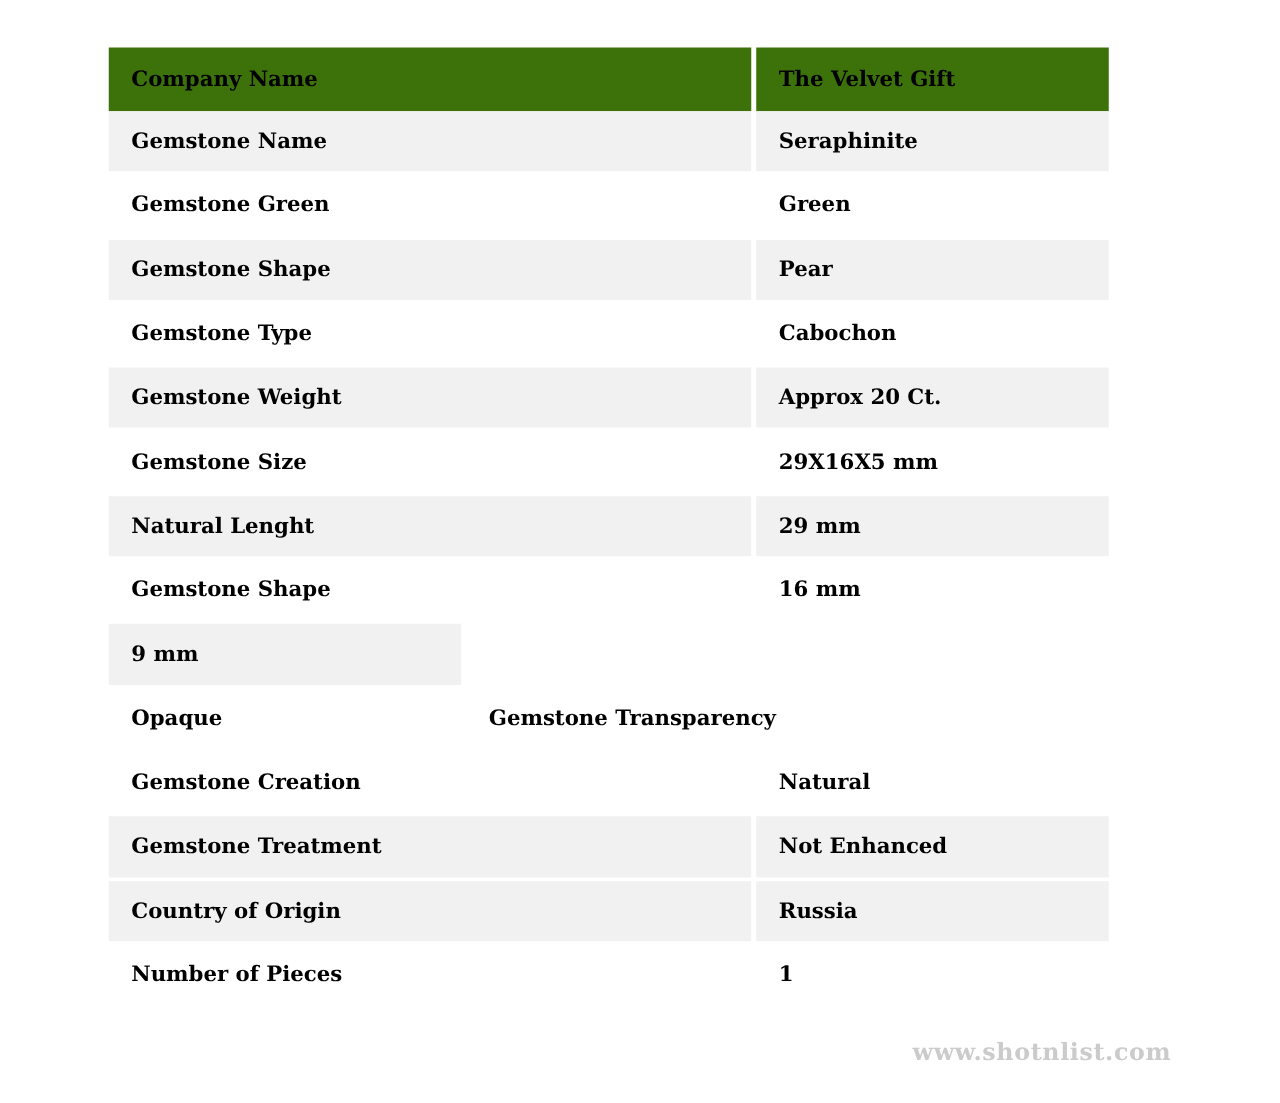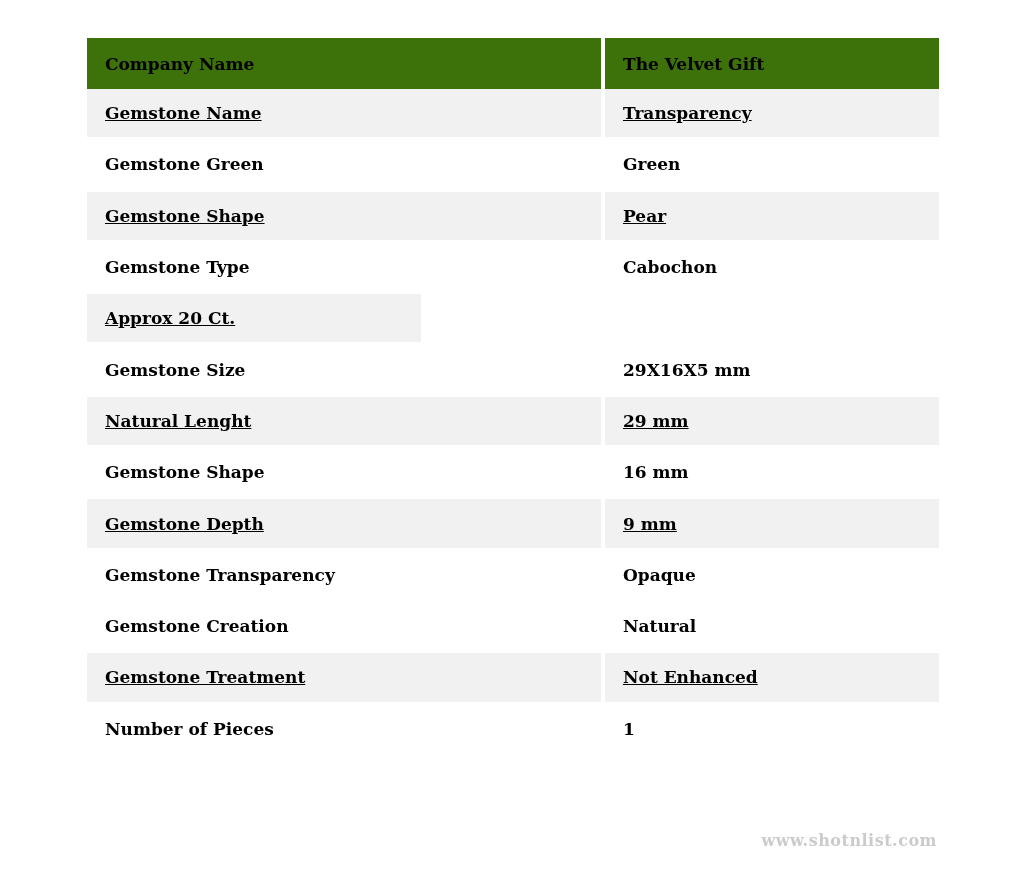--- a/index.html
+++ b/index.html
@@ -43,95 +43,98 @@
     display: flex;
     align-items: center;
     padding-left: 18px;
     font-weight: bold;
     font-size: 17px;
     color: var(--text-black);
     overflow: hidden;
     white-space: nowrap;
   }
   .cell.label-cell { width: 514px; }
-  .cell.value-cell { width: 334px; }
+  .cell.value-cell { width: 282px; }
   .header-row .cell {
     background: var(--header-green);
   }
   .row.alt .cell {
     background: var(--row-gray);
-    text-decoration: underline;
   }
   .watermark {
     position: absolute;
     left: 87px;
     top: 831px;
     width: 850px;
     text-align: right;
     font-weight: bold;
-    font-size: 16px;
+    font-size: 19px;
     letter-spacing: 0.5px;
     color: var(--watermark-gray);
   }
 </style>
 </head>
 <body>
 
 <div class="spec-table">
   <div class="row header-row">
     <div class="cell label-cell">Company Name</div>
     <div class="cell value-cell">The Velvet Gift</div>
   </div>
   <div id="table-body">
       <div class="row alt">
         <div class="cell label-cell">Gemstone Name</div>
-        <div class="cell value-cell">Transparency</div>
+        <div class="cell value-cell">Seraphinite</div>
       </div>
       <div class="row">
         <div class="cell label-cell">Gemstone Green</div>
         <div class="cell value-cell">Green</div>
       </div>
       <div class="row alt">
         <div class="cell label-cell">Gemstone Shape</div>
         <div class="cell value-cell">Pear</div>
       </div>
       <div class="row">
         <div class="cell label-cell">Gemstone Type</div>
         <div class="cell value-cell">Cabochon</div>
       </div>
       <div class="row alt">
+        <div class="cell label-cell">Gemstone Weight</div>
         <div class="cell value-cell">Approx 20 Ct.</div>
       </div>
       <div class="row">
         <div class="cell label-cell">Gemstone Size</div>
         <div class="cell value-cell">29X16X5 mm</div>
       </div>
       <div class="row alt">
         <div class="cell label-cell">Natural Lenght</div>
         <div class="cell value-cell">29 mm</div>
       </div>
       <div class="row">
         <div class="cell label-cell">Gemstone Shape</div>
         <div class="cell value-cell">16 mm</div>
       </div>
       <div class="row alt">
-        <div class="cell label-cell">Gemstone Depth</div>
         <div class="cell value-cell">9 mm</div>
       </div>
       <div class="row">
+        <div class="cell value-cell">Opaque</div>
         <div class="cell label-cell">Gemstone Transparency</div>
-        <div class="cell value-cell">Opaque</div>
       </div>
       <div class="row">
         <div class="cell label-cell">Gemstone Creation</div>
         <div class="cell value-cell">Natural</div>
       </div>
       <div class="row alt">
         <div class="cell label-cell">Gemstone Treatment</div>
         <div class="cell value-cell">Not Enhanced</div>
+      </div>
+      <div class="row alt">
+        <div class="cell label-cell">Country of Origin</div>
+        <div class="cell value-cell">Russia</div>
       </div>
       <div class="row">
         <div class="cell label-cell">Number of Pieces</div>
         <div class="cell value-cell">1</div>
       </div>
     </div>
 </div>
 
 <div class="watermark">www.shotnlist.com</div>
 

